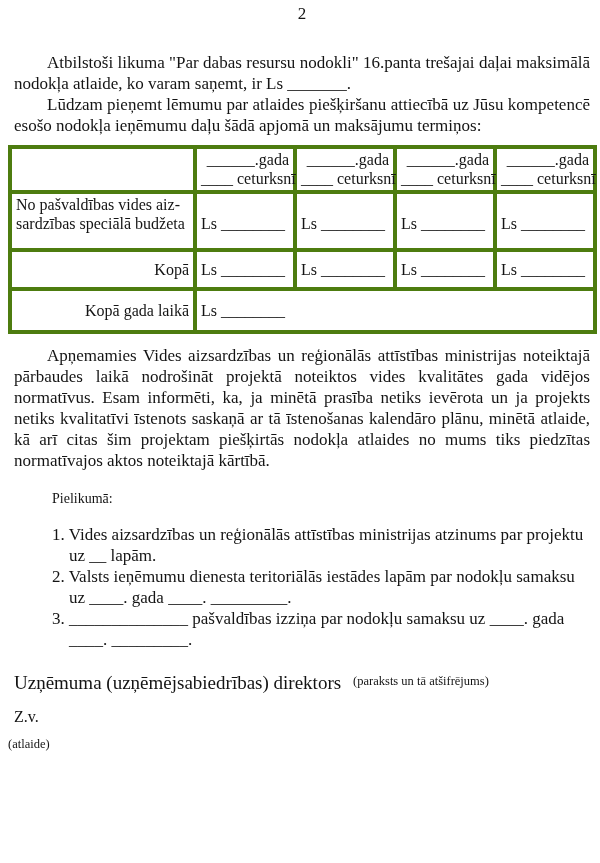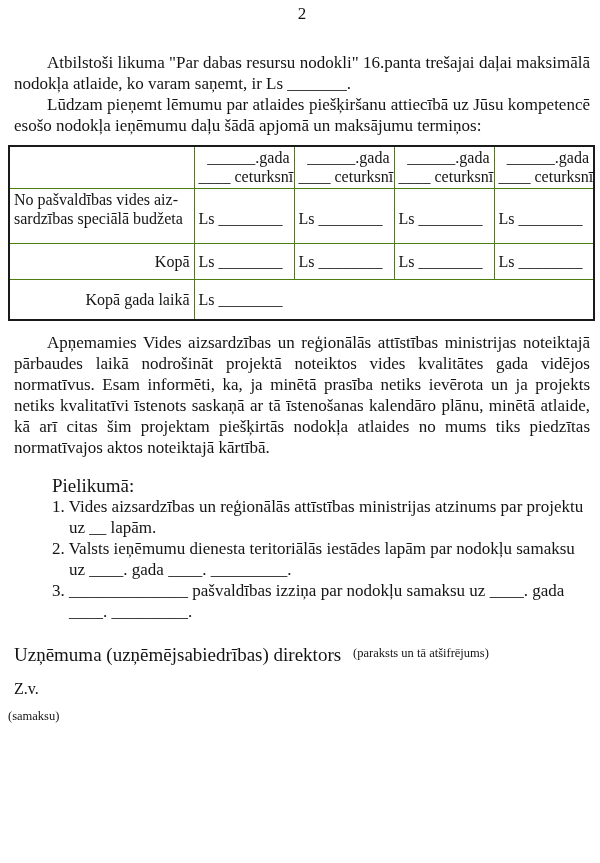--- a/index.html
+++ b/index.html
@@ -32,42 +32,42 @@
   
   table.relief{
     border-collapse:collapse;
     width:584px;
     margin:9px 0 0 -6px;
     table-layout:fixed;
     font-size:16px;
     line-height:19px;
   }
   table.relief td{
-    border:1px solid #4d7c0f;
+    border:4px solid #4d7c0f;
     padding:1px 4px;
     vertical-align:bottom;
   }
   table.relief{border:2px solid #1a1a1a;}
   col.c-label{width:185px;}
   col.c-q{width:100px;}
   tr.thead td{vertical-align:bottom;padding-bottom:2px;}
   .hdr-line{text-align:right;white-space:nowrap;}
   tr.row-b td{border-bottom:none;padding-bottom:12px;}
   tr.row-c td{border-top:none;padding-bottom:15px;}
   td.ls-cell{white-space:nowrap;padding-left:8px;}
   td.lbl-cell{padding-left:5px;}
   tr.row-total td{height:33px;vertical-align:middle;}
   tr.row-year td{height:37px;vertical-align:middle;}
   td.right-lbl{text-align:right;padding-right:7px;}
 
   
   .commitment{margin-top:11px;}
   .attach-title{
-    font-size:19px;line-height:21px;
-    margin:17px 0 0 38px;
+    font-size:14px;line-height:21px;
+    margin:17px 0 15px 38px;
   }
   .attach-list{margin:0 0 0 38px;padding:0;list-style:none;}
   .attach-item{
     font-size:17px;line-height:21px;
     text-align:left;
     padding-left:17px;
     text-indent:-17px;
   }
   .attach-num{display:inline;}
 
@@ -168,21 +168,21 @@
     <span class="line-wrap grow">
       <span class="sig-line"></span>
       <span class="sig-caption">(paraksts un tā atšifrējums)</span>
     </span>
   </div>
 
   <p class="zv">Z.v.</p>
 
   <div class="line-wrap datums-block">
     <span class="sig-line"></span>
-    <span class="sig-caption">(samaksu)</span>
+    <span class="sig-caption">(atlaide)</span>
   </div>
 
   <div class="sig-row received-row">
 
     <span class="line-wrap grow">
       <span class="sig-line"></span>
 
     </span>
   </div>
 

